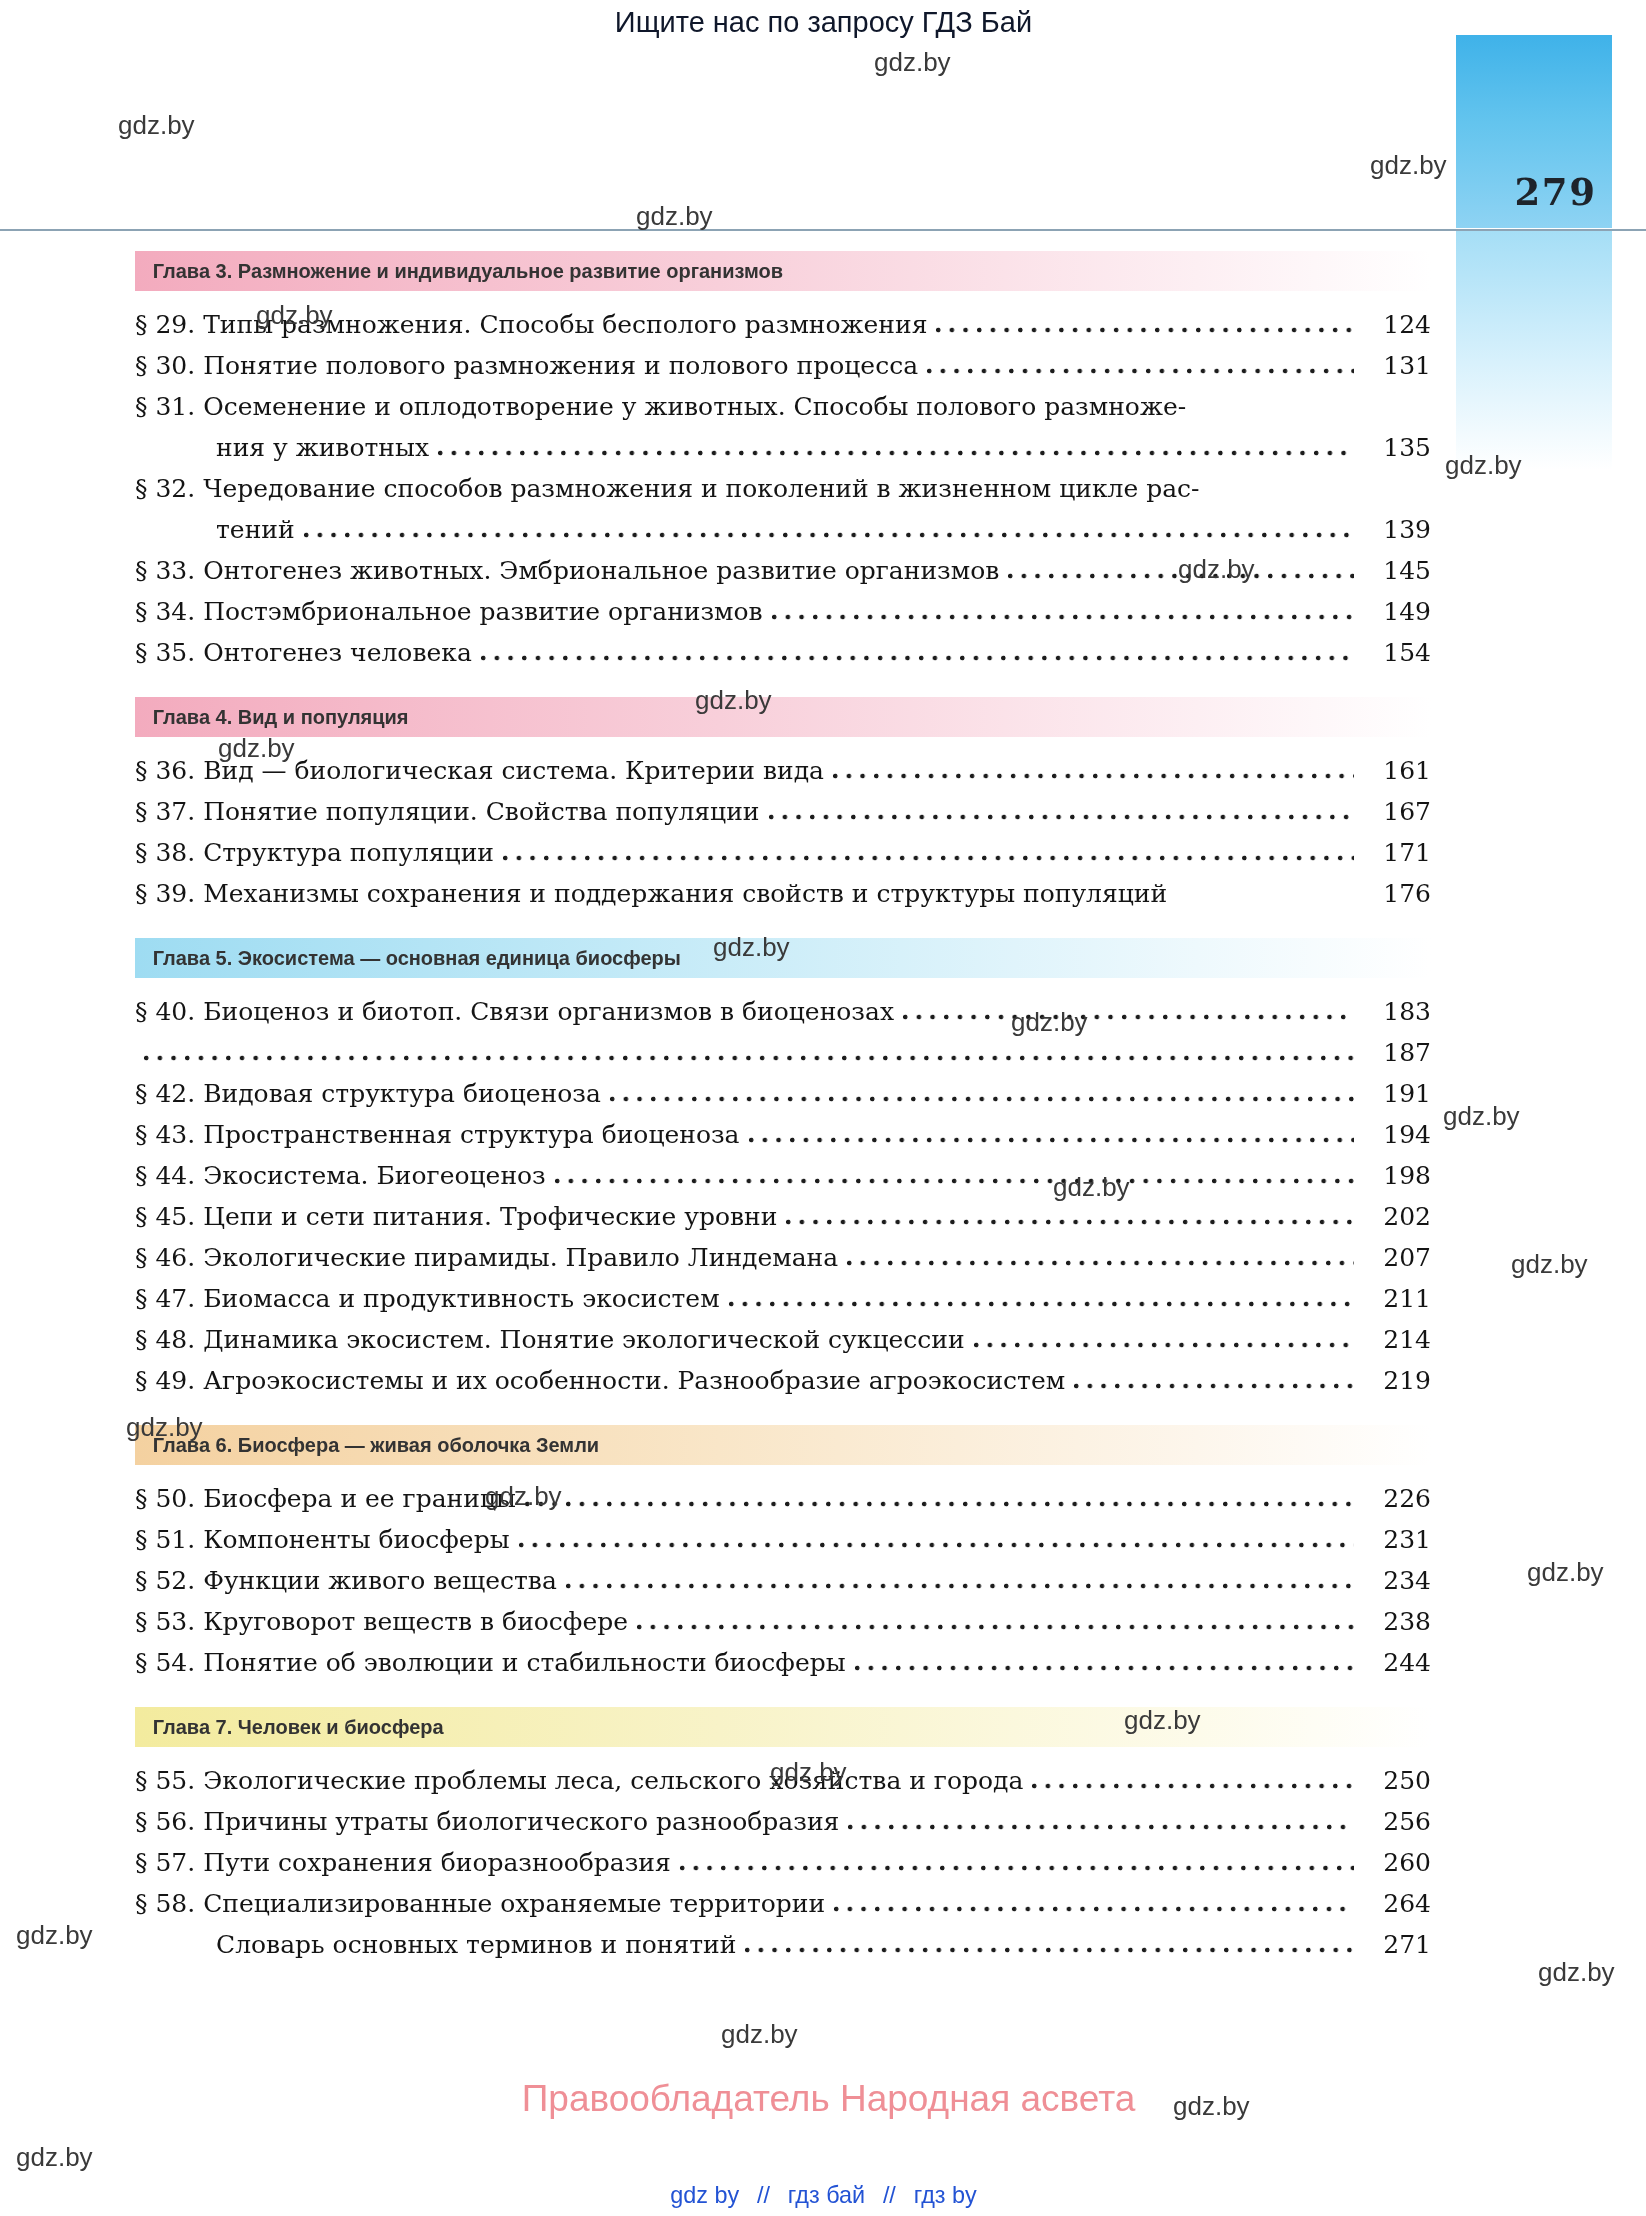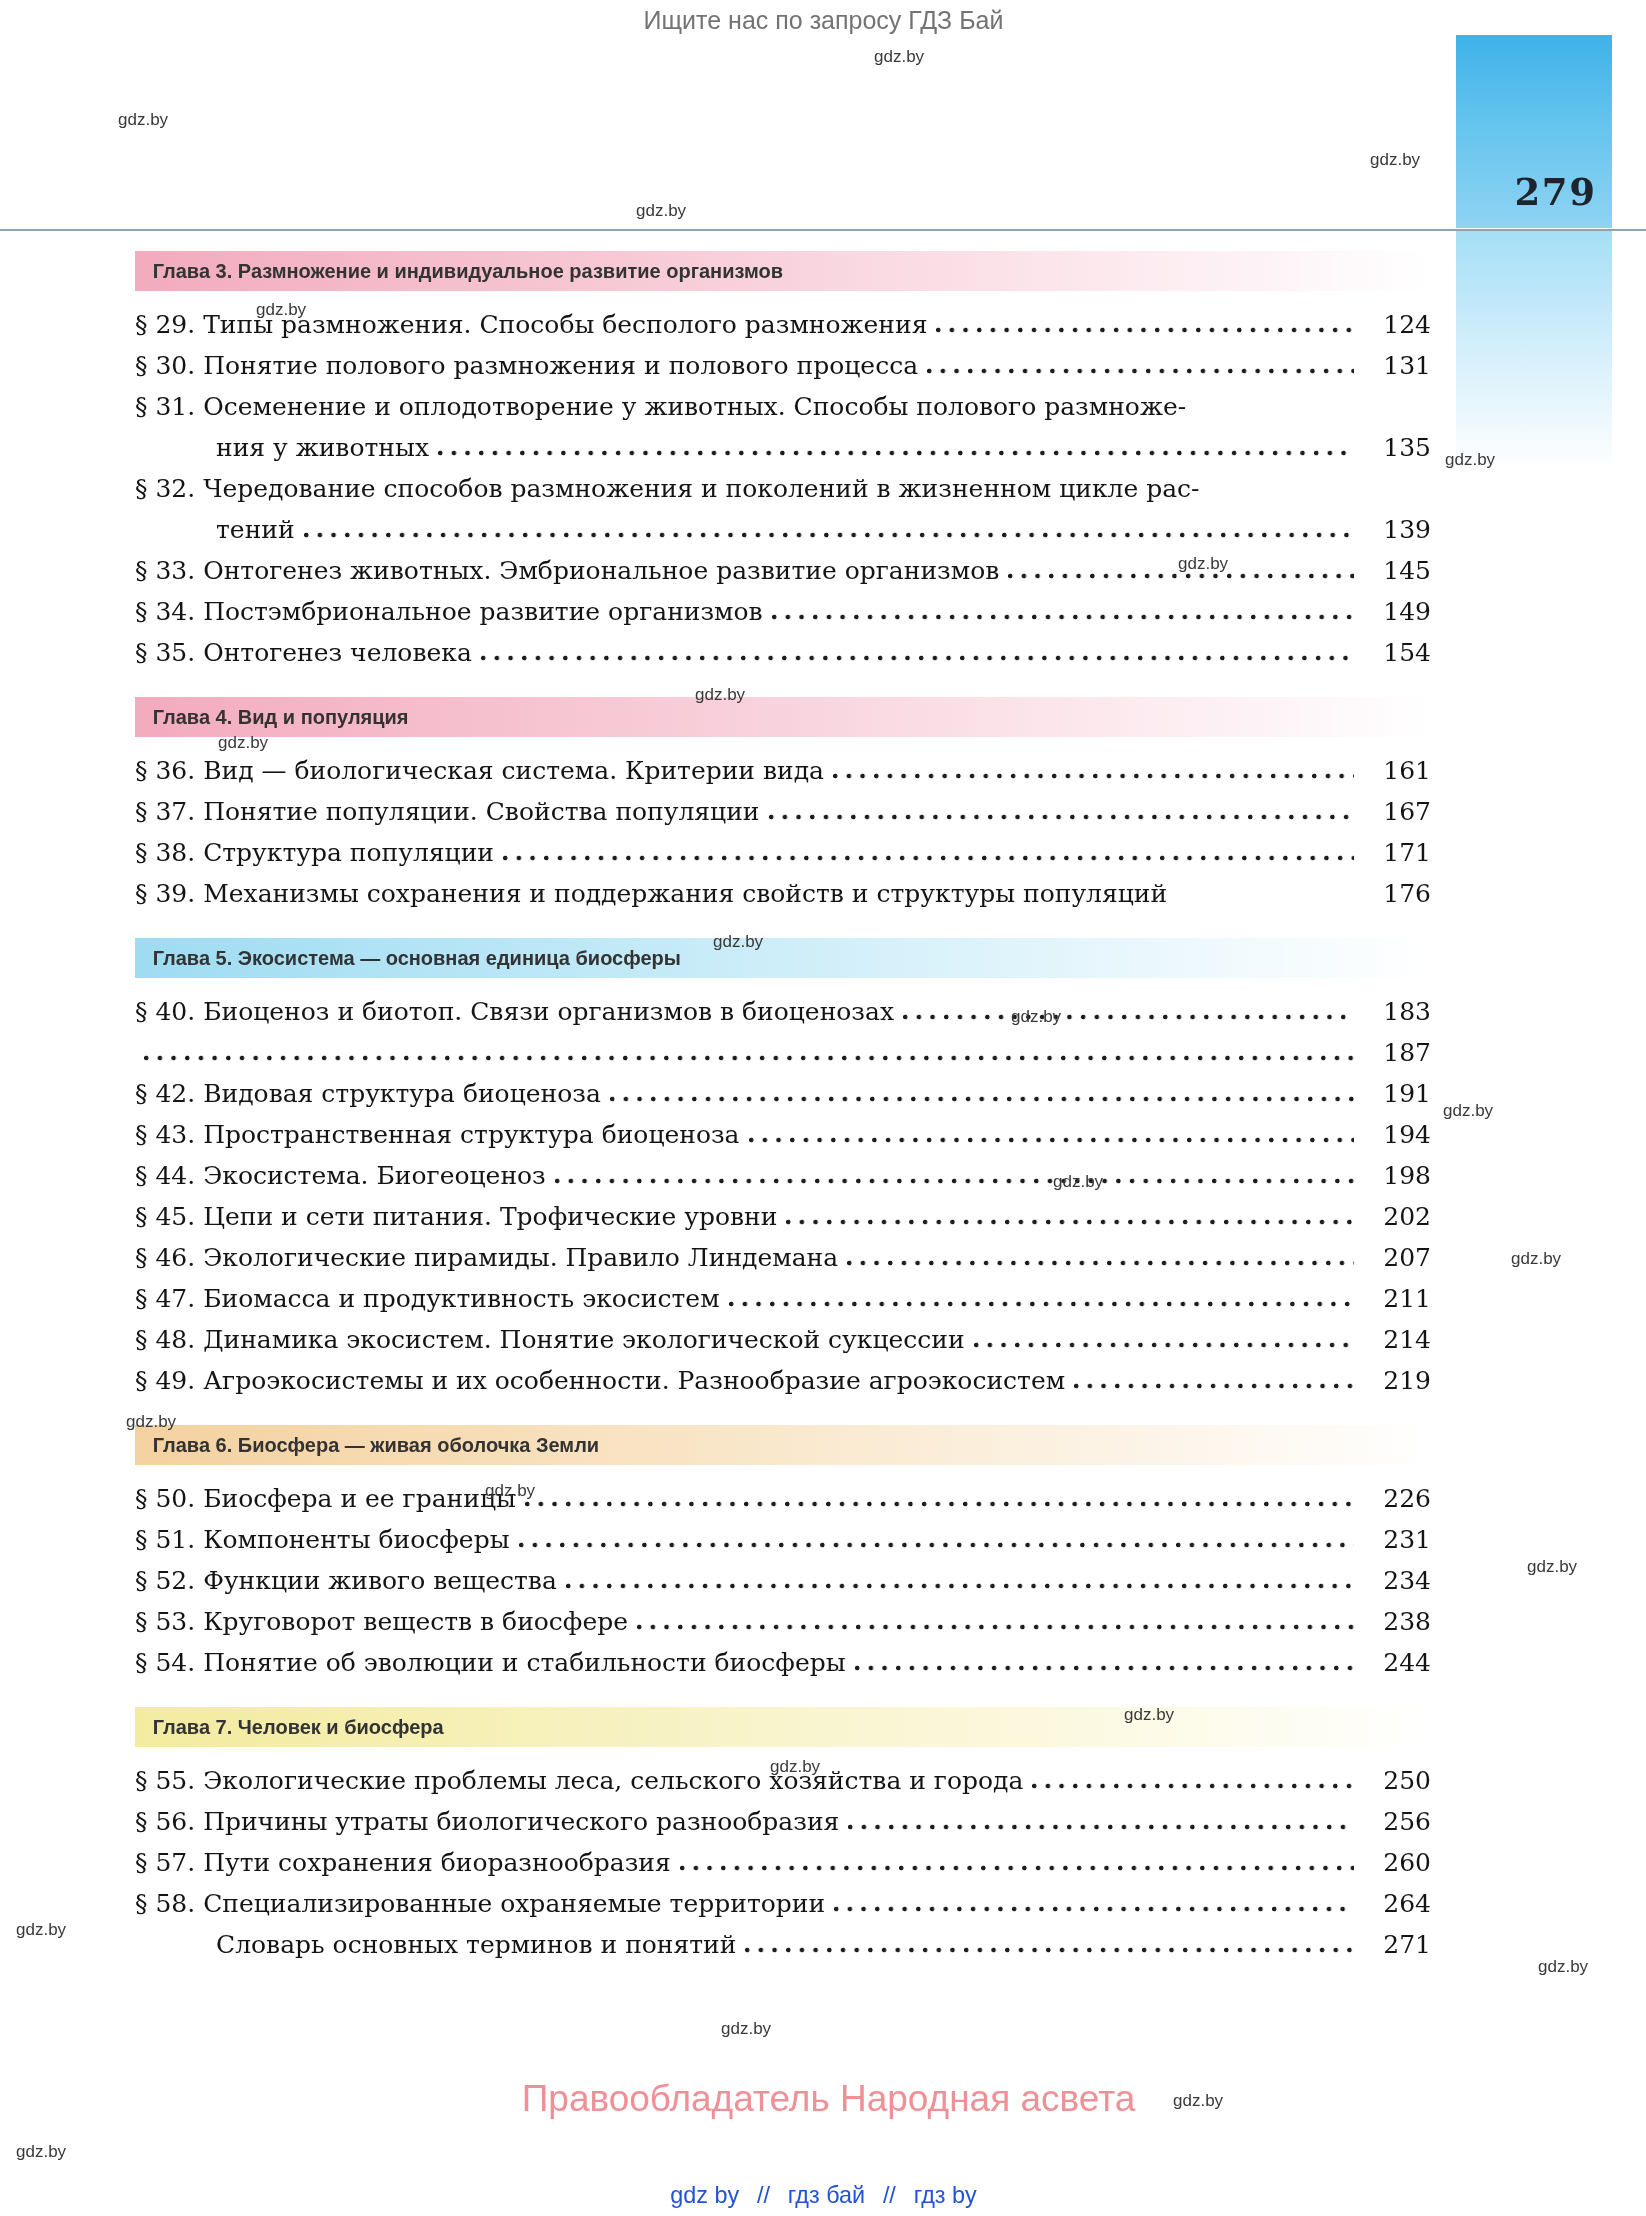--- a/index.html
+++ b/index.html
@@ -9,32 +9,32 @@
     width:1647px; height:2216px;
     overflow:hidden;
     font-family:"DejaVu Serif", serif;
     color:#141414;
   }
 
   
   .wm {
     position:absolute;
     font-family:"Liberation Sans", sans-serif;
-    font-size:17px;
+    font-size:26px;
     color:#3a3a3a;
     z-index:6;
     white-space:nowrap;
   }
 
   
   .promo {
     position:absolute; top:6.4px; left:0; width:100%;
     text-align:center;
     font-family:"Liberation Sans", sans-serif;
-    font-size:25px; color:#737373;
+    font-size:29px; color:#0f172a;
     z-index:4;
   }
 
   
   .topline {
     position:absolute; top:229px; left:0;
     width:1647px; height:2.4px;
     background:#8ca3b4; z-index:3;
   }
 

